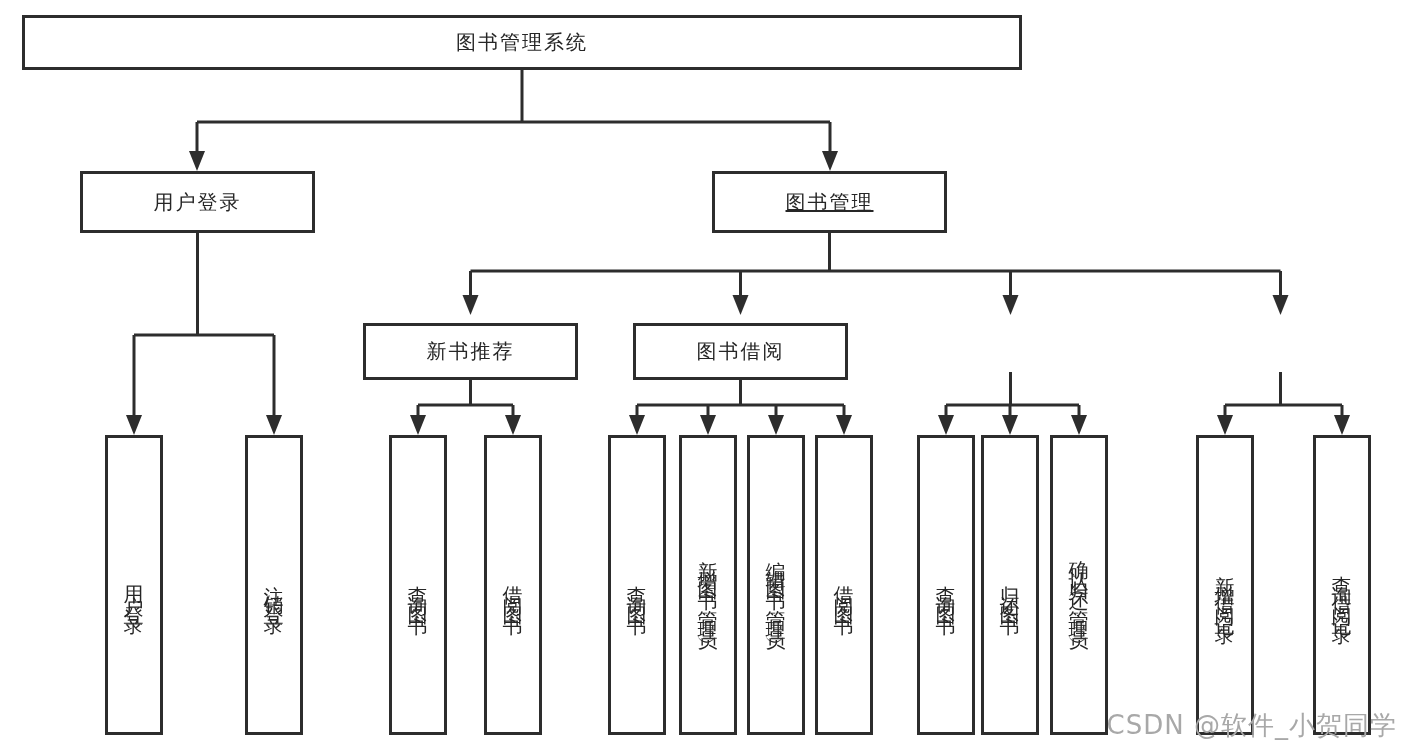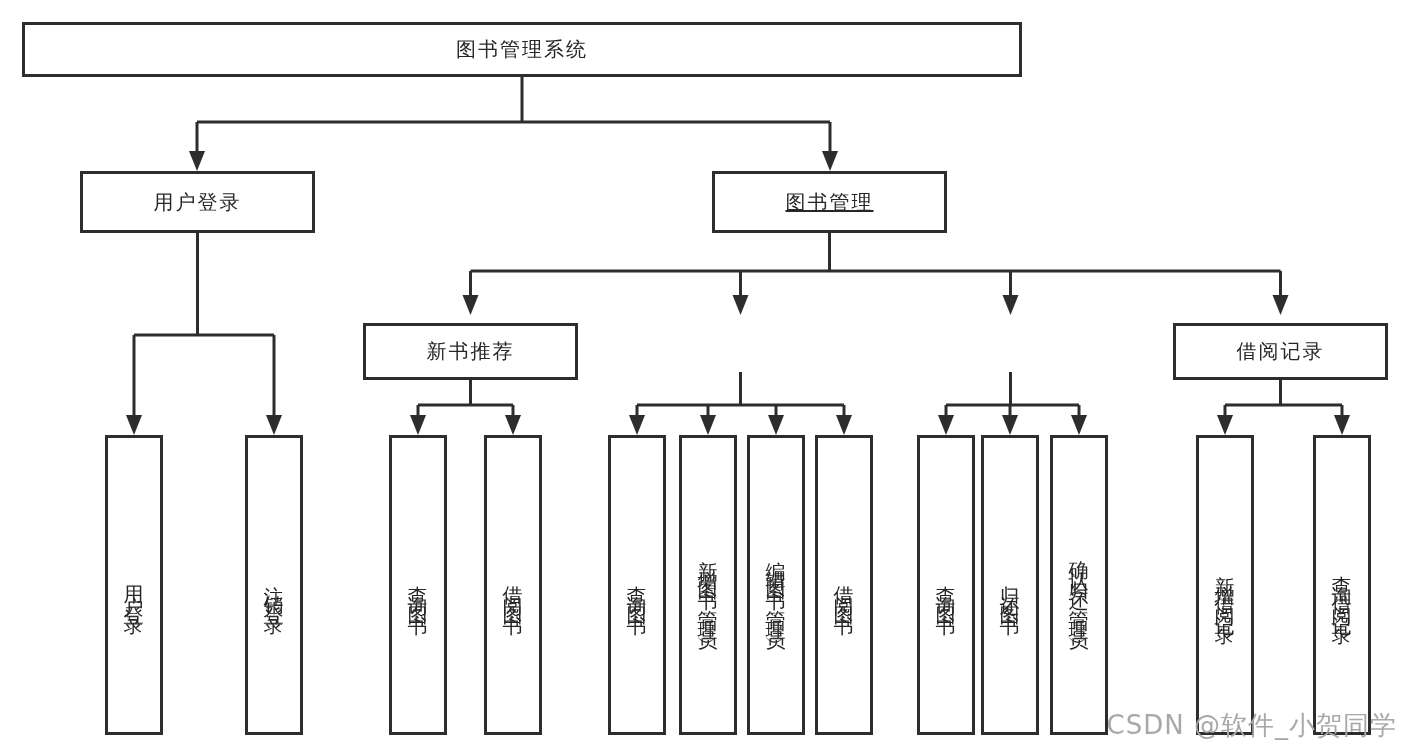--- a/index.html
+++ b/index.html
@@ -26,21 +26,21 @@
     align-items: center;
     justify-content: center;
     color: #262626;
     z-index: 1;
   }
   .hlabel {
     font-size: 20px;
     letter-spacing: 2px;
     white-space: nowrap;
   }
-  .root  { left: 22px;  top: 15px;  width: 1000px; height: 55px; margin-top: 7px; }
+  .root  { left: 22px;  top: 15px;  width: 1000px; height: 55px; }
   .l2a   { left: 80px;  top: 171px; width: 235px;  height: 62px; }
   .l2b   { left: 712px; top: 171px; width: 235px;  height: 62px; text-decoration: underline; }
   .l3    { top: 315px; height: 57px; width: 215px; margin-top: 8px; }
   .l3a   { left: 363px; }
   .l3b   { left: 633px; }
   .l3c   { left: 903px; }
   .l3d   { left: 1173px; }
   .leaf  { top: 435px; height: 300px; width: 58px; }
   .vlabel {
     writing-mode: vertical-rl;
@@ -140,22 +140,22 @@
   <div class="box l2a">
     <span class="hlabel">用户登录</span>
   </div>
   <div class="box l2b">
     <span class="hlabel">图书管理</span>
   </div>
 
   <div class="box l3 l3a">
     <span class="hlabel">新书推荐</span>
   </div>
-  <div class="box l3 l3d">
-    <span class="hlabel">借阅记录</span>
+  <div class="box l3 l3b">
+    <span class="hlabel">图书借阅</span>
   </div>
 
   <div class="box leaf" style="left:105px">
     <span class="vlabel">用户登录</span>
   </div>
   <div class="box leaf" style="left:245px">
     <span class="vlabel">注销登录</span>
   </div>
 
   <div class="box leaf" style="left:389px">

